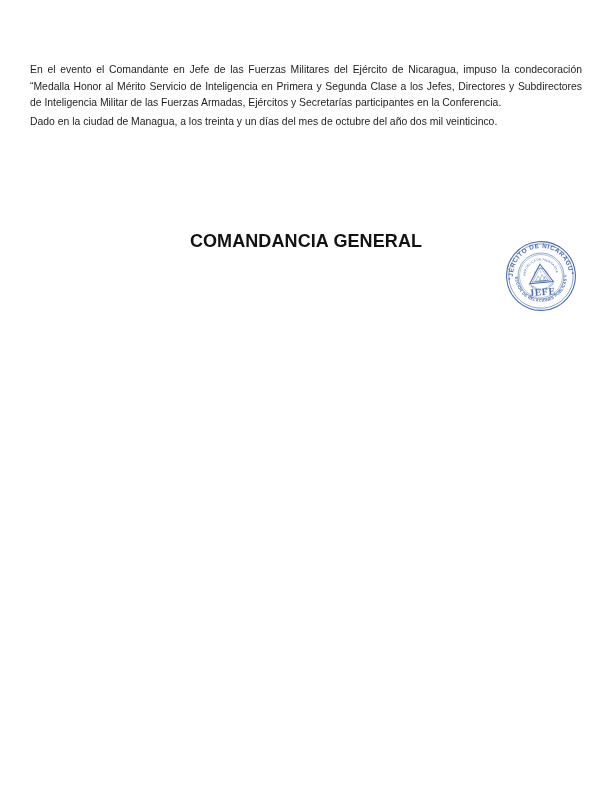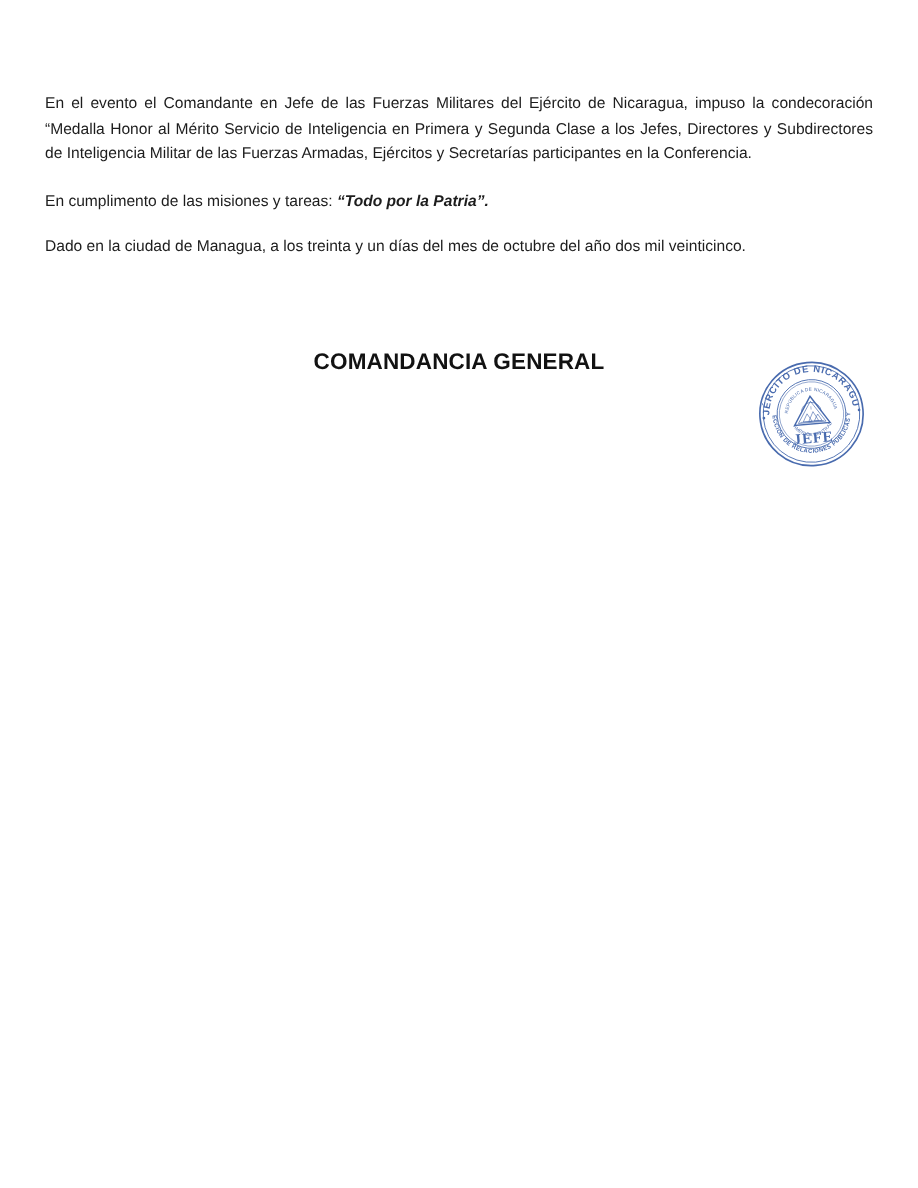--- a/index.html
+++ b/index.html
@@ -33,21 +33,21 @@
   .para {
     font-size: 10.4px;
     line-height: 16.6px;
     text-align: justify;
     text-justify: inter-word;
     margin: 0 0 0 0;
     color: #1d1d1d;
   }
 
   .para.first {
-    margin-bottom: 15px;
+    margin-bottom: 2px;
   }
   .para.spaced {
     margin-bottom: 14px;
   }
   .para.last {
     margin-bottom: 16px;
   }
 
   .emph {
     font-weight: bold;
@@ -55,21 +55,21 @@
   }
 
   .signature-block {
     position: absolute;
     left: 0;
     top: 234px;
     width: 612px;
     text-align: center;
   }
   .sig-line {
-    font-size: 15px;
+    font-size: 18px;
     font-weight: bold;
     line-height: 15.5px;
     letter-spacing: 0.1px;
     color: #121212;
   }
 
   
   .seal {
     position: absolute;
     left: 504px;
@@ -83,21 +83,20 @@
 </style>
 </head>
 <body>
 
 <div class="page">
 
   <div class="content">
 
     <p class="para first">En el evento el Comandante en Jefe de las Fuerzas Militares del Ejército de Nicaragua, impuso la condecoración “Medalla Honor al Mérito Servicio de Inteligencia en Primera y Segunda Clase a los Jefes, Directores y Subdirectores de Inteligencia Militar de las Fuerzas Armadas, Ejércitos y Secretarías participantes en la Conferencia.</p>
 
-    <p class="para spaced"><span>En cumplimento de las misiones y tareas: </span><span class="emph">“Todo por la Patria”.</span></p>
 
 
     <p class="para last">Dado en la ciudad de Managua, a los treinta y un días del mes de octubre del año dos mil veinticinco.</p>
 
   </div>
 
   <div class="signature-block">
     <div class="sig-line">COMANDANCIA GENERAL</div>
   </div>
 

